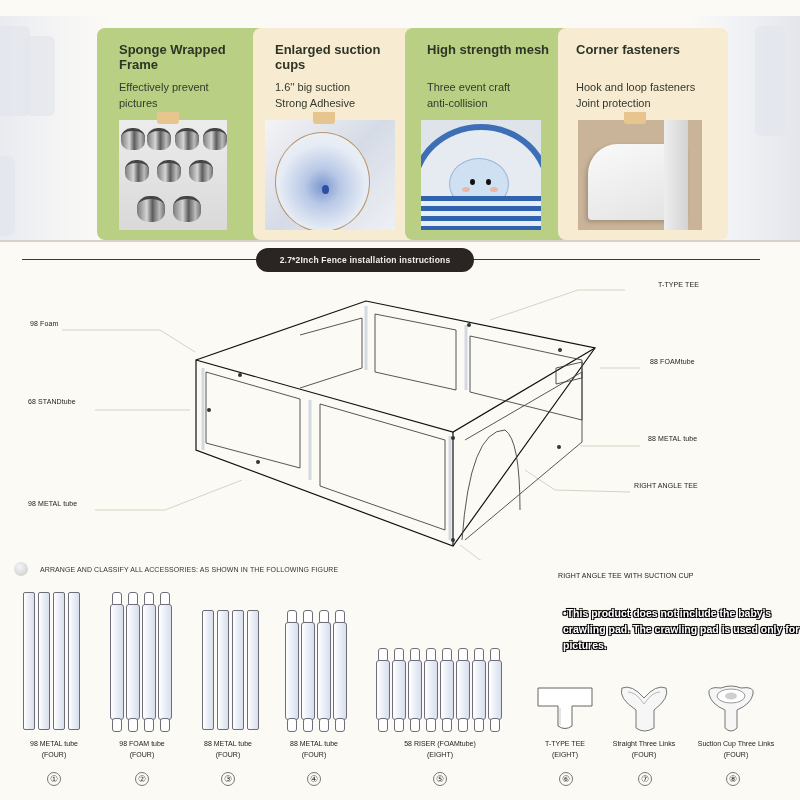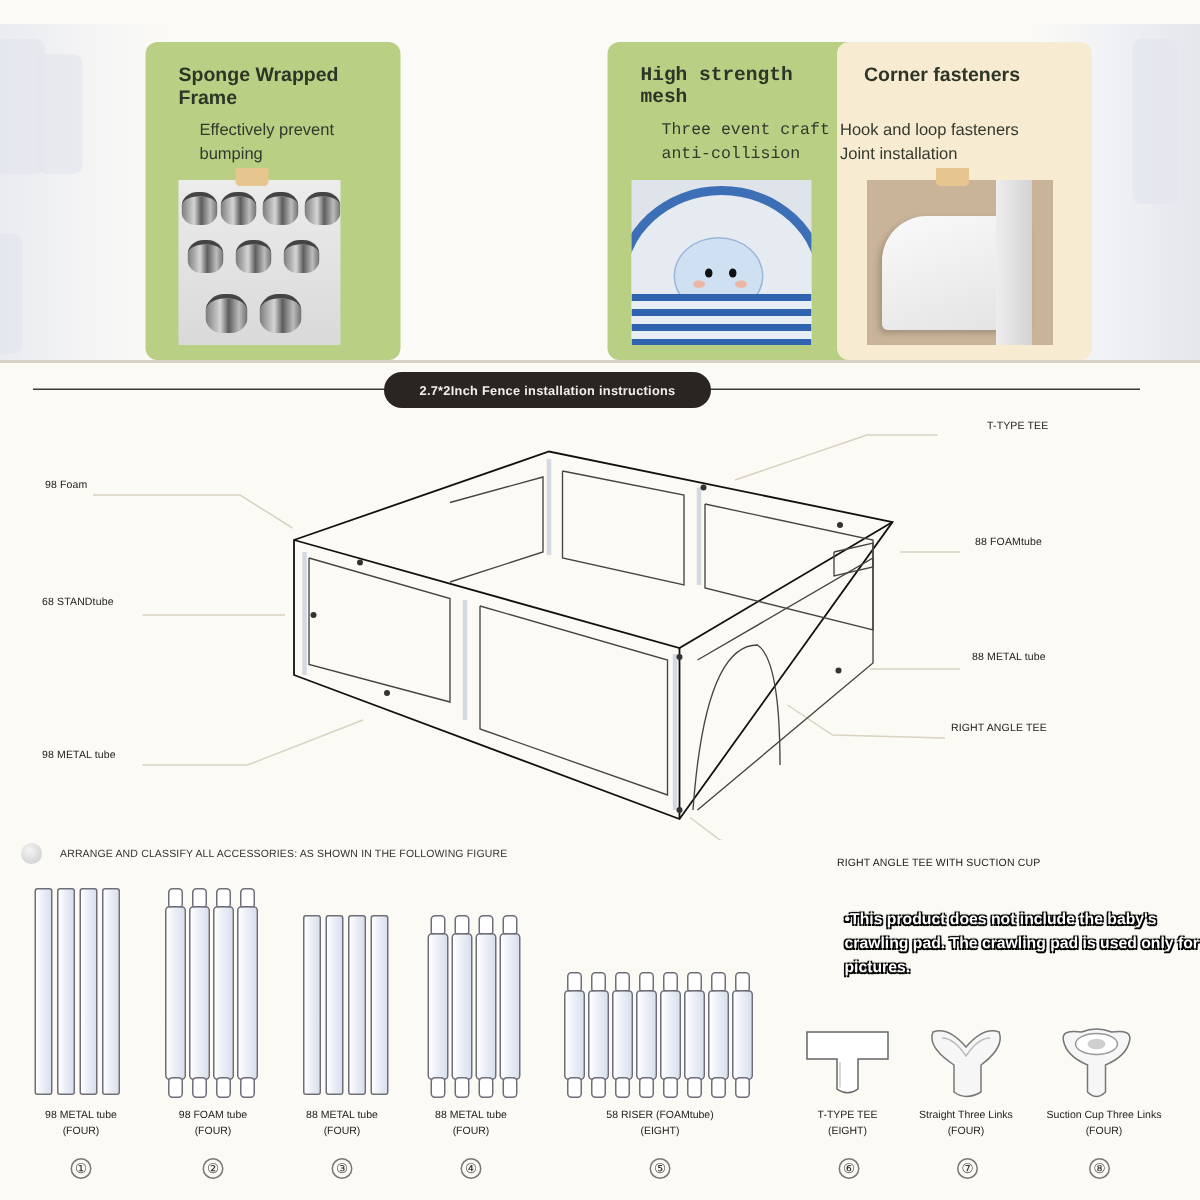--- a/index.html
+++ b/index.html
@@ -9,21 +9,21 @@
   
   .banner { position: absolute; left: 0; top: 16px; width: 800px; height: 226px;
     background: linear-gradient(90deg, #e9ebf0 0%, #f5f5f5 8%, #fbfaf6 14%, #fbfaf6 86%, #f1f2f5 92%, #e4e6ec 100%);
     border-bottom: 2px solid #d8d2c6; overflow: hidden; }
   .banner-deco { position: absolute; background: #e3e5ec; opacity: .7; border-radius: 6px; }
 
   .card { position: absolute; top: 28px; width: 170px; height: 212px; border-radius: 8px; }
   .card.green { background: #b8cf84; }
   .card.cream { background: #f7ebd2; }
   .card-title { position: absolute; left: 22px; top: 14px; font-size: 13px; font-weight: bold; color: #2e3526; line-height: 15px; width: 125px; }
-  .card-sub { position: absolute; left: 36px; top: 52px; font-size: 11px; color: #34392c; line-height: 15.5px; width: 128px; }
+  .card-sub { position: absolute; left: 22px; top: 52px; font-size: 11px; color: #34392c; line-height: 15.5px; width: 128px; }
   .card-img { position: absolute; left: 22px; top: 92px; width: 108px; height: 110px; overflow: hidden; }
   .tab-tag { position: absolute; top: 84px; left: 60px; width: 22px; height: 12px; background: #e7c58e; border-radius: 0 0 3px 3px; z-index: 2; }
 
   
   .img-rings { background: linear-gradient(180deg,#ececec,#d9d9d9); }
   .ring { position: absolute; width: 24px; height: 22px; border-radius: 45% 45% 40% 40%;
     background: linear-gradient(90deg,#7b7b7b 0%,#d5d5d5 35%,#5d5d5d 55%,#bcbcbc 80%,#6f6f6f 100%); border-top: 3px solid #444; }
 
   
   .img-suction { background: linear-gradient(135deg,#f4f4f6 0%,#d5dbe6 50%,#eef0f4 100%); }
@@ -79,60 +79,73 @@
 <div class="banner">
   <div class="banner-deco" style="left:-10px;top:10px;width:40px;height:90px;"></div>
   <div class="banner-deco" style="left:25px;top:20px;width:30px;height:80px;"></div>
   <div class="banner-deco" style="left:-5px;top:140px;width:20px;height:80px;"></div>
   <div class="banner-deco" style="left:755px;top:10px;width:30px;height:110px;"></div>
 
   <div class="card green" style="left:97px;top:12px;">
     <div class="card-title">Sponge Wrapped Frame</div>
     <div class="card-sub">
       <div>Effectively prevent</div>
-      <div>bumping</div>
+      <div>pictures</div>
     </div>
     <div class="tab-tag"></div>
     <div class="card-img img-rings">
       <div class="ring" style="left:2px;top:8px"></div>
         <div class="ring" style="left:28px;top:8px"></div>
       <div class="ring" style="left:56px;top:8px"></div>
         <div class="ring" style="left:84px;top:8px"></div>
       <div class="ring" style="left:6px;top:40px"></div>
         <div class="ring" style="left:38px;top:40px"></div>
       <div class="ring" style="left:70px;top:40px"></div>
       <div class="ring" style="left:18px;top:76px;width:28px;height:26px"></div>
       <div class="ring" style="left:54px;top:76px;width:28px;height:26px"></div>
     </div>
   </div>
 
-
-  <div class="card green" style="left:405px;top:12px;font-family:Liberation Mono, monospace;">
+  <div class="card cream" style="left:253px;top:12px;">
+    <div class="card-title">Enlarged suction cups</div>
+    <div class="card-sub">
+      <div>1.6'' big suction</div>
+      <div>Strong Adhesive</div>
+    </div>
+    <div class="tab-tag"></div>
+    <div class="card-img img-suction" style="left:12px;width:130px;">
+      <div class="suction-disc">
+          <div class="suction-hole"></div>
+        </div>
+    </div>
+  </div>
+
+  <div class="card green" style="left:405px;top:12px;">
     <div class="card-title">High strength mesh</div>
     <div class="card-sub">
       <div>Three event craft</div>
       <div>anti-collision</div>
     </div>
     <div class="card-img img-mesh" style="left:16px;width:120px;">
       <div class="mesh-arc"></div>
       <div class="whale">
           <div class="eye" style="left:20px"></div>
           <div class="eye" style="left:36px"></div>
         <div class="cheek" style="left:12px"></div>
           <div class="cheek" style="left:40px"></div>
         </div>
       <div class="waves" style="width:120px"></div>
     </div>
   </div>
 
   <div class="card cream" style="left:558px;top:12px;">
     <div class="card-title" style="left:18px">Corner fasteners</div>
-    <div class="card-sub" style="left:2px">
+    <div class="card-sub" style="left:18px">
       <div>Hook and loop fasteners</div>
-      <div>Joint installation</div>
+      <div>Joint protection</div>
     </div>
     <div class="tab-tag" style="left:66px"></div>
     <div class="card-img img-corner" style="left:20px;width:124px;">
       <div class="corner-pad"></div>
         <div class="corner-leg"></div>
     </div>
   </div>
 </div>
 
 <div class="section-line" style="left:22px;width:236px;"></div>

